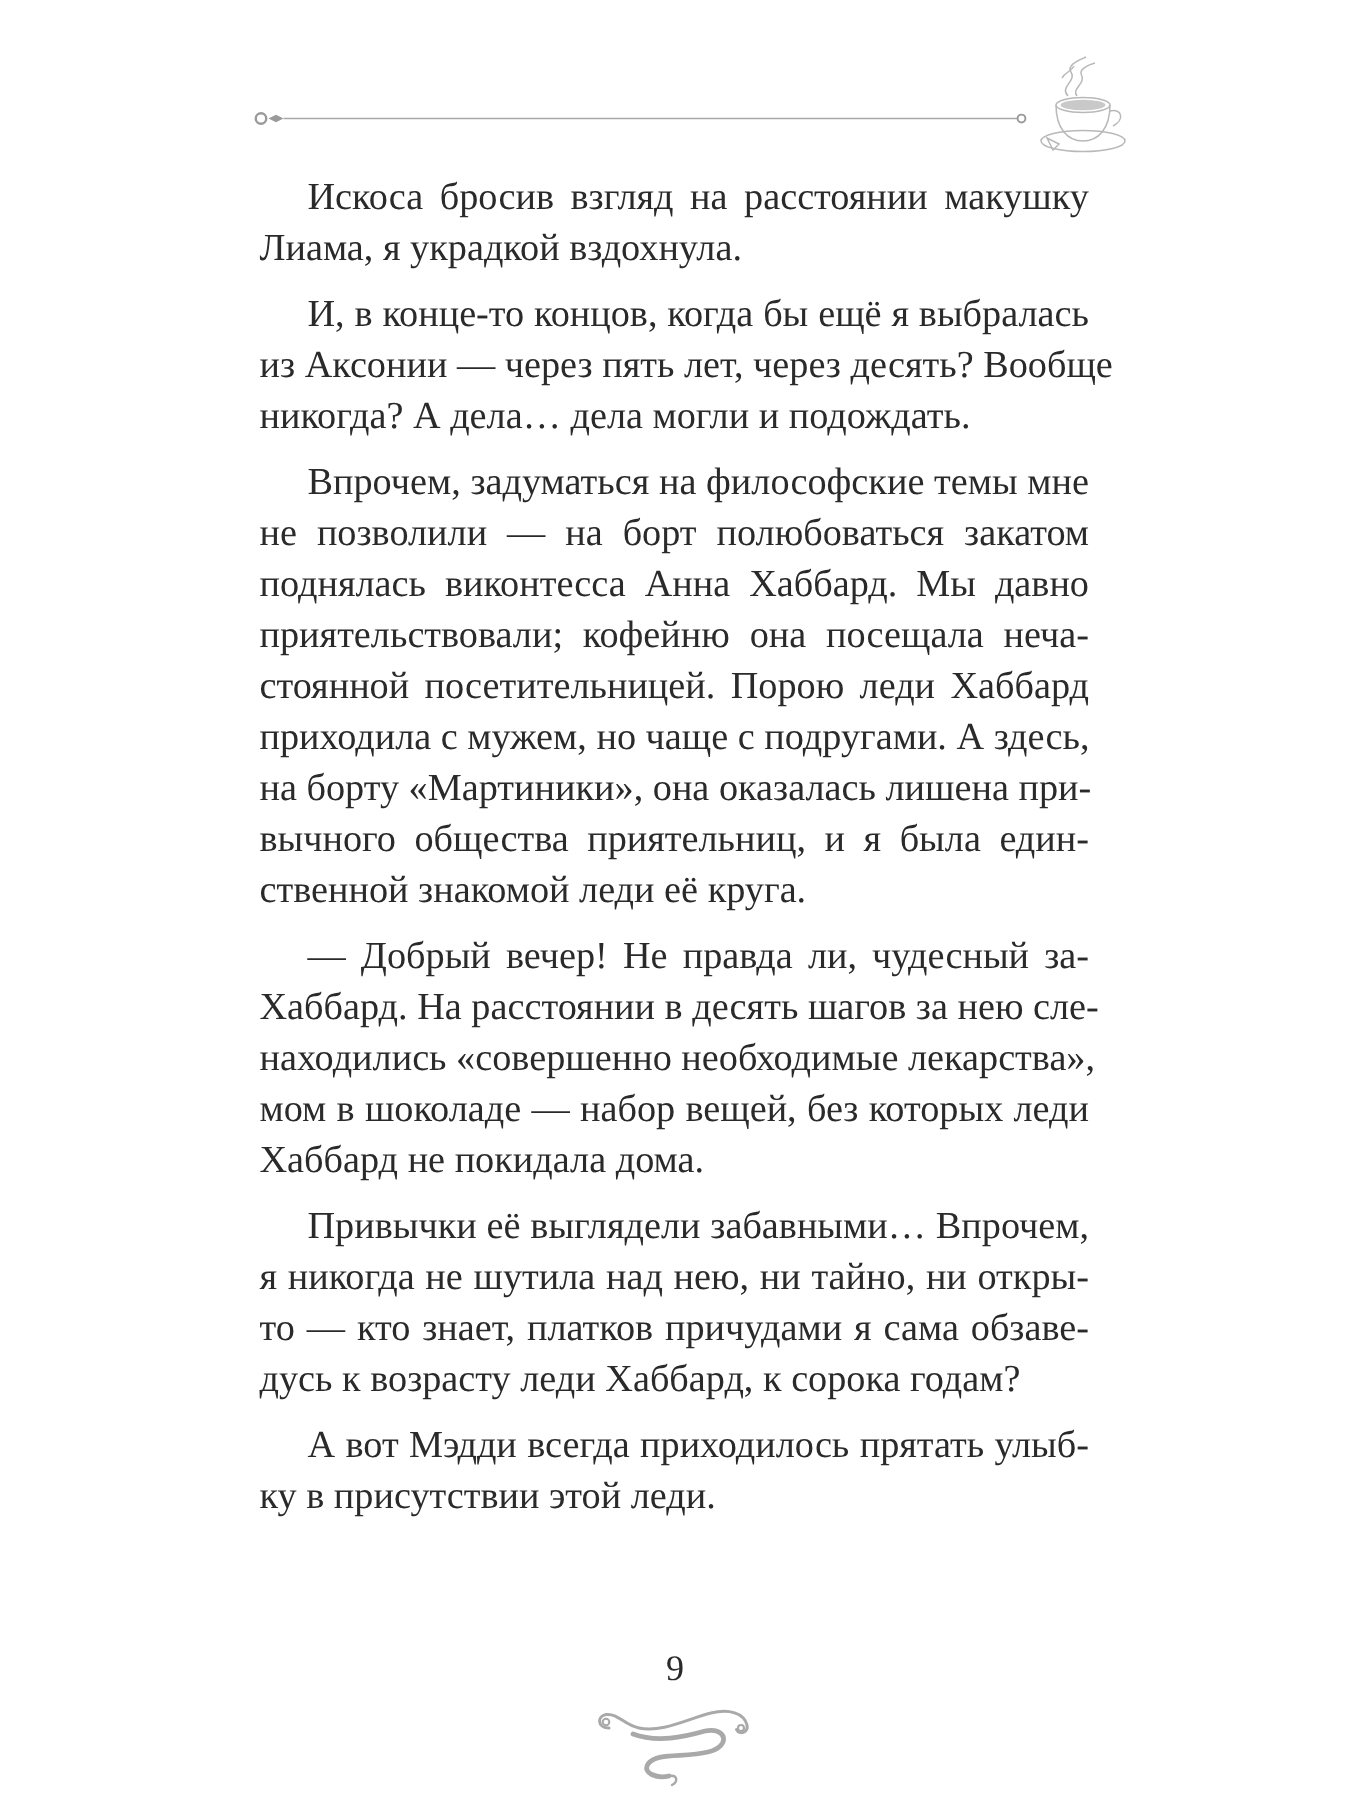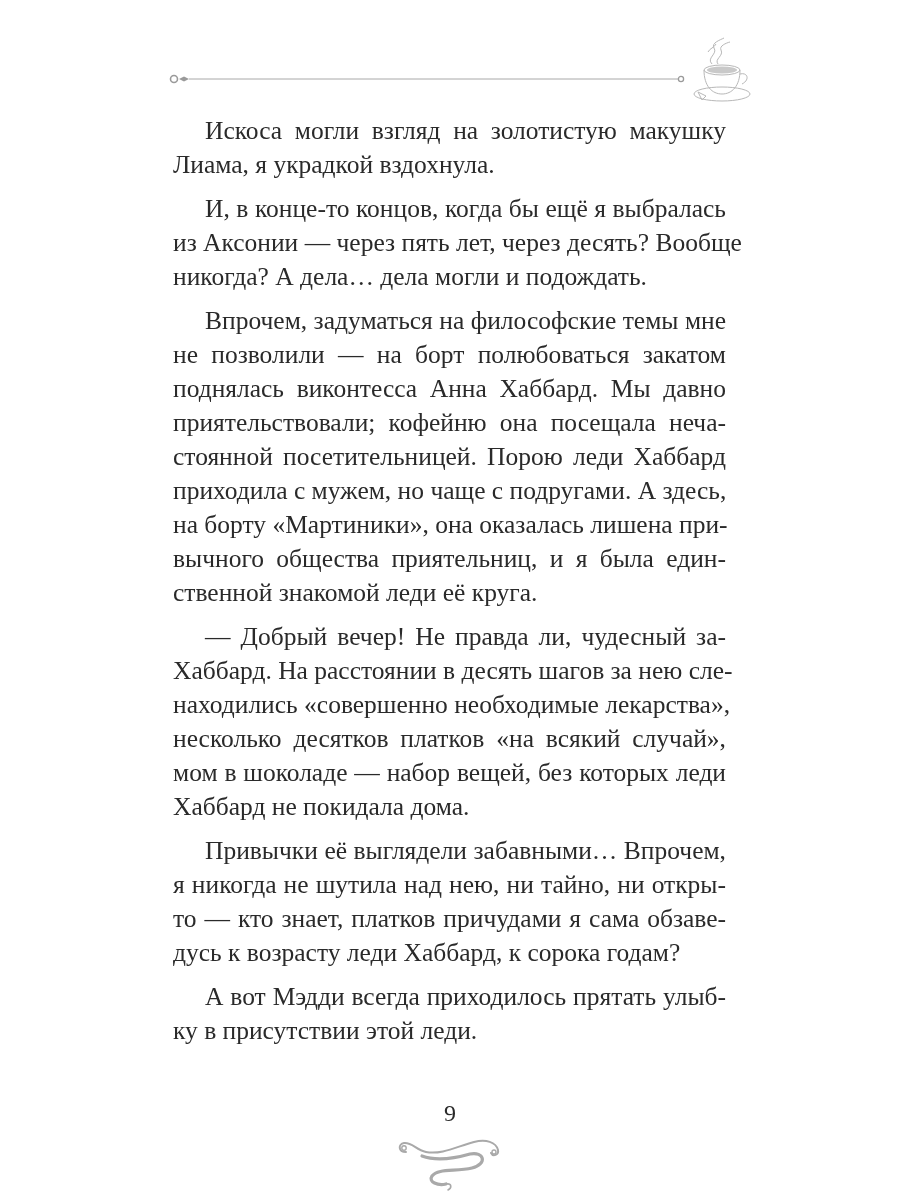--- a/index.html
+++ b/index.html
@@ -97,21 +97,21 @@
       <path d="M56 40 C64 38, 66 46, 58 50"></path>
       <ellipse cx="38" cy="60" rx="28" ry="7"></ellipse>
       <path d="M14 58 L22 62 L18 66 Z"></path>
     </g>
     <ellipse cx="38" cy="36" rx="15" ry="3.5" fill="#c9c9c9"></ellipse>
   </svg>
 </div>
 
 <div class="text-block">
   <p class="lines">
-    <span class="line first">Искоса могли взгляд на золотистую макушку</span>
+    <span class="line first">Искоса бросив взгляд на расстоянии макушку</span>
     <span class="line last">Лиама, я украдкой вздохнула.</span>
   </p>
   <p class="lines">
     <span class="line first">И, в конце-то концов, когда бы ещё я выбралась</span>
     <span class="line">из Аксонии — через пять лет, через десять? Вообще</span>
     <span class="line last">никогда? А дела… дела могли и подождать.</span>
   </p>
   <p class="lines">
     <span class="line first">Впрочем, задуматься на философские темы мне</span>
     <span class="line">не позволили — на борт полюбоваться закатом</span>
@@ -120,21 +120,20 @@
     <span class="line">стоянной посетительницей. Порою леди Хаббард</span>
     <span class="line">приходила с мужем, но чаще с подругами. А здесь,</span>
     <span class="line">на борту «Мартиники», она оказалась лишена при-</span>
     <span class="line">вычного общества приятельниц, и я была един-</span>
     <span class="line last">ственной знакомой леди её круга.</span>
   </p>
   <p class="lines">
     <span class="line first">— Добрый вечер! Не правда ли, чудесный за-</span>
     <span class="line">Хаббард. На расстоянии в десять шагов за нею сле-</span>
     <span class="line">находились «совершенно необходимые лекарства»,</span>
-    <span class="line">несколько десятков платков «на всякий случай»,</span>
     <span class="line">мом в шоколаде — набор вещей, без которых леди</span>
     <span class="line last">Хаббард не покидала дома.</span>
   </p>
   <p class="lines">
     <span class="line first">Привычки её выглядели забавными… Впрочем,</span>
     <span class="line">я никогда не шутила над нею, ни тайно, ни откры-</span>
     <span class="line">то — кто знает, платков причудами я сама обзаве-</span>
     <span class="line last">дусь к возрасту леди Хаббард, к сорока годам?</span>
   </p>
   <p class="lines">

